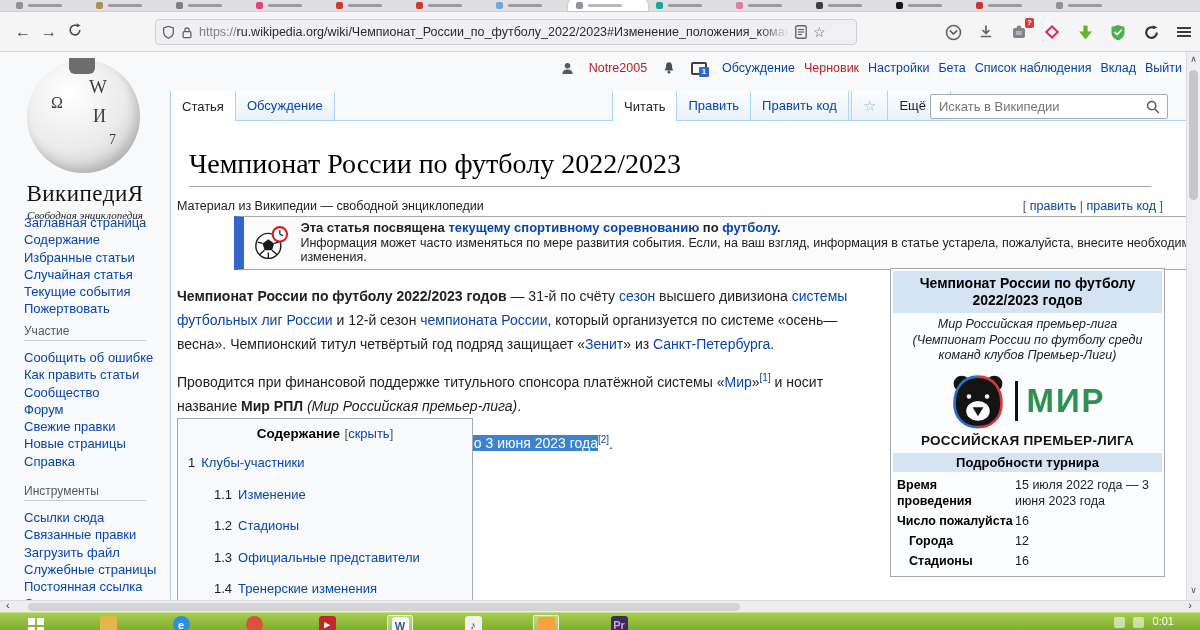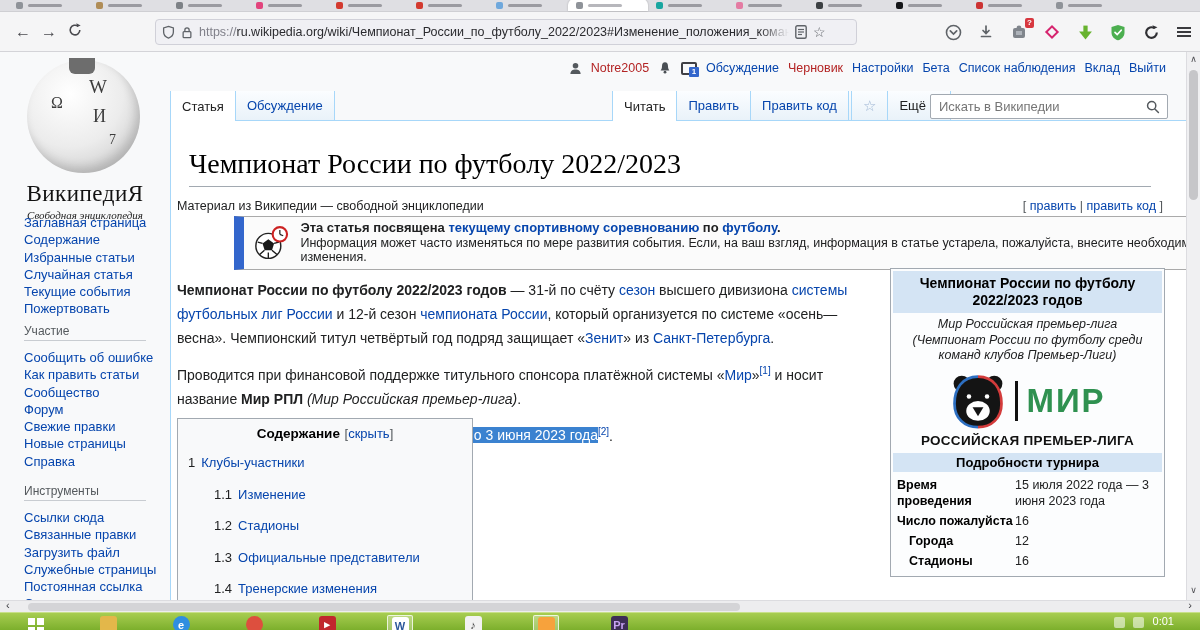--- a/index.html
+++ b/index.html
@@ -36,21 +36,21 @@
   .diamond{width:10px;height:10px;border:2px solid #d6246e;transform:rotate(45deg);}
   .burger{width:14px;height:10px;border-top:2px solid #3a3a3e;border-bottom:2px solid #3a3a3e;position:relative;}
   .burger::after{content:"";position:absolute;left:0;top:2px;width:14px;height:2px;background:#3a3a3e;}
 
   
   #page{position:absolute;left:0;top:52px;width:1186px;height:548px;background:#f8f9fa;overflow:hidden;}
   .content-bg{position:absolute;left:170px;top:68px;right:0;bottom:0;background:#fff;
     border-left:1px solid #a7d7f9;border-top:1px solid #a7d7f9;z-index:1;}
 
   
-  .userbar{position:absolute;top:9px;right:20px;display:flex;align-items:center;gap:9px;
+  .userbar{position:absolute;top:9px;right:4px;display:flex;align-items:center;gap:15px;
     font-size:12.5px;z-index:5;}
   .userbar .lnk{color:#0645ad;cursor:pointer;}
   .userbar .lnk.red{color:#b32424;}
   .uname{color:#b32424;cursor:pointer;}
   .traybadge{position:relative;width:16px;height:13px;border:2px solid #3f3f44;border-radius:2px;}
   .traybadge .b1{position:absolute;right:-4px;bottom:-4px;background:#36c;color:#fff;font-size:8px;
     font-weight:bold;padding:0 3px;border-radius:1px;line-height:10px;}
 
   
   #sidebar{position:absolute;left:0;top:0;width:170px;height:548px;z-index:2;}
@@ -102,21 +102,21 @@
   
   .notice{position:absolute;left:234px;top:164px;width:1014px;min-height:48px;background:#fbfbfb;
     border:1px solid #aaa;border-left:10px solid #36c;display:flex;align-items:center;
     padding:4px 10px 4px 8px;z-index:2;}
   .notice .ntext{font-size:12.5px;line-height:14.5px;color:#202122;margin-left:10px;}
   .notice .l1{font-size:13px;}
 
   
   .paragraphs{position:absolute;left:177px;top:222px;width:702px;font-size:14px;line-height:24px;
     color:#202122;z-index:2;}
-  .paragraphs p{margin:4px 0 9px 0;}
+  .paragraphs p{margin:10px 0 9px 0;}
   .seg-a{color:#0645ad;cursor:pointer;}
   .seg-ba{color:#0645ad;font-weight:bold;cursor:pointer;}
   .seg-b{font-weight:bold;}
   .seg-i{font-style:italic;}
   .seg-g{color:#54595d;}
   .seg-hl{background:#3b82d0;color:#fff;}
   .seg-sup{vertical-align:super;font-size:10px;color:#0645ad;cursor:pointer;}
 
   
   .toc{position:absolute;left:177px;top:366px;width:296px;background:#f8f9fa;

